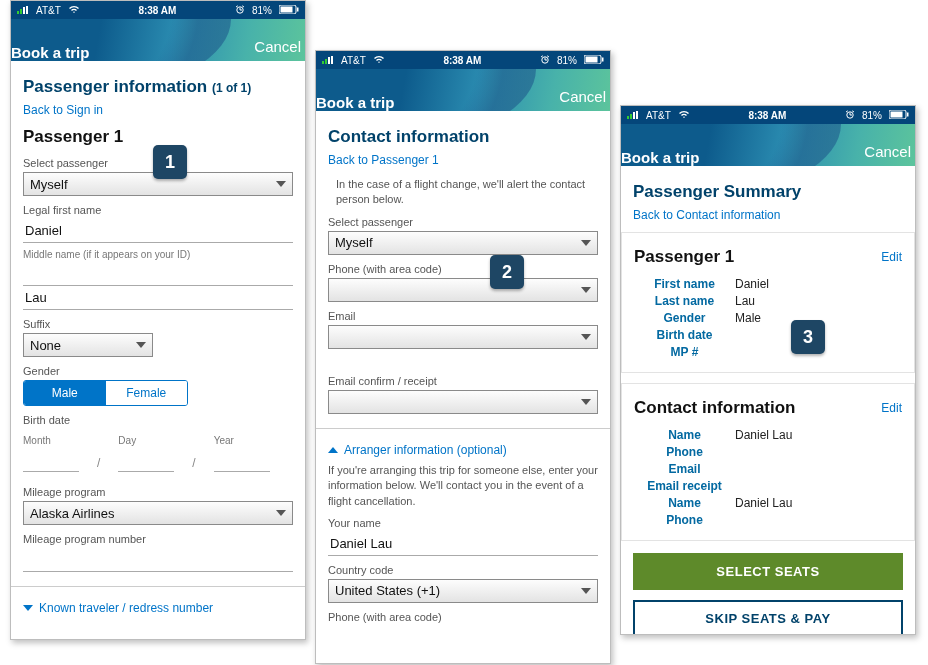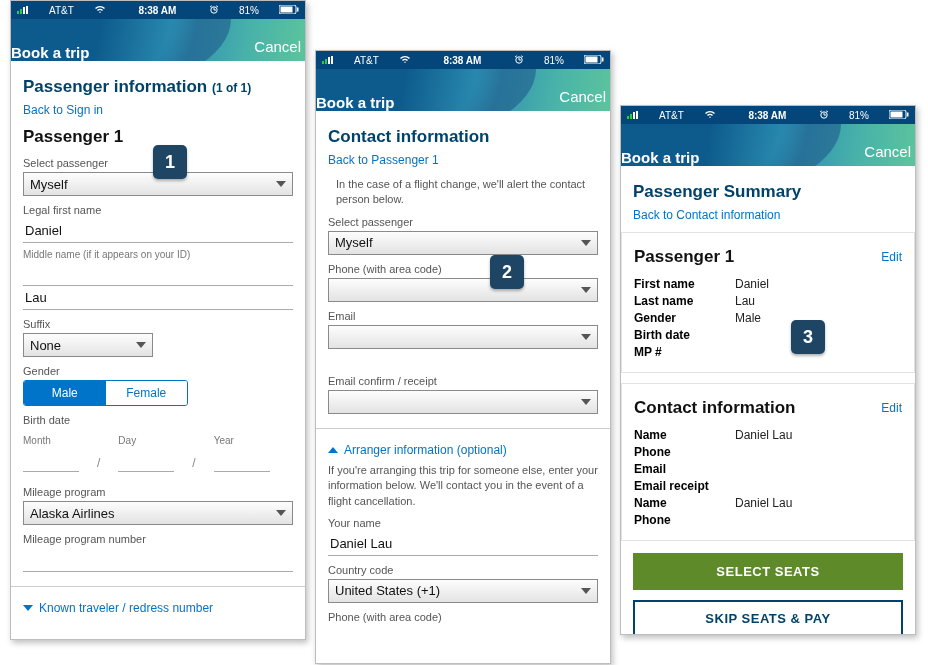--- a/index.html
+++ b/index.html
@@ -28,21 +28,21 @@
     height: 18px;
     background: #04467a;
     color: #fff;
     display: flex;
     align-items: center;
     justify-content: space-between;
     font-size: 10px;
     padding: 0 6px;
     font-weight: 500;
   }
-  .sb-left, .sb-right { display: flex; align-items: center; gap: 20px; }
+  .sb-left, .sb-right { display: flex; align-items: center; gap: 7px; }
   .nav-bar {
     height: 42px;
     background: linear-gradient(100deg, #0d5b8c 0%, #0d5b8c 30%, #2a8bb0 55%, #48b2aa 80%, #5cc49c 100%);
     position: relative;
     display: flex;
     align-items: flex-end;
     color: #fff;
     padding: 0 10px 6px 10px;
     font-size: 15px;
     overflow:hidden;
@@ -87,21 +87,21 @@
   .dob .col { flex:0 0 auto; width:56px;}
   .dob .slash{ align-self:flex-end; padding-bottom:2px; color:#888;}
   hr.sep{ border:none; border-top:1px solid #ccc; margin:14px -12px;}
   .expander { color:#0074c8; font-size:12px; display:flex; align-items:center; gap:6px; margin:6px 0;}
   .expander .chev{ width:0;height:0;border-left:5px solid transparent;border-right:5px solid transparent;}
   .expander .down{ border-top:6px solid #0074c8;}
   .expander .up{ border-bottom:6px solid #0074c8;}
   .muted { color:#555; font-size:11px; line-height:1.4; margin:4px 0 8px 0;}
 
   .kv { display:flex; font-size:12px; margin:3px 0;}
-  .kv .k{ width:101px; font-weight:700; color:#000000;}
+  .kv .k{ width:101px; font-weight:700; color:#0369a1;text-align:center;}
   .kv .v{ color:#222;}
   .edit{ color:#0074c8; font-size:12px; font-weight:400;}
   .subhead{ font-weight:700; font-size:12px; margin-top:6px;}
   .btn-green{
     background:#5e8a2a; color:#fff; text-align:center; padding:11px 0;
     font-weight:700; font-size:13px; letter-spacing:0.5px; margin:12px 0 10px 0;
   }
   .btn-outline{
     border:2px solid #01426a; color:#01426a; text-align:center;
     padding:9px 0; font-weight:700; font-size:13px; letter-spacing:0.5px;

